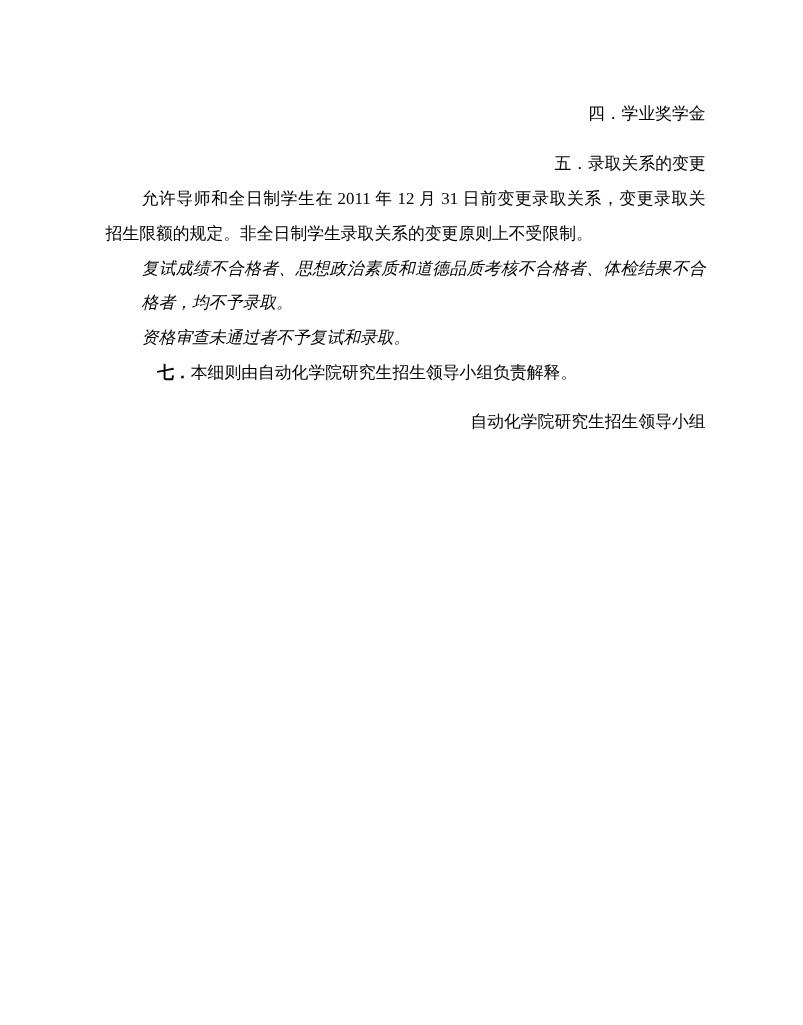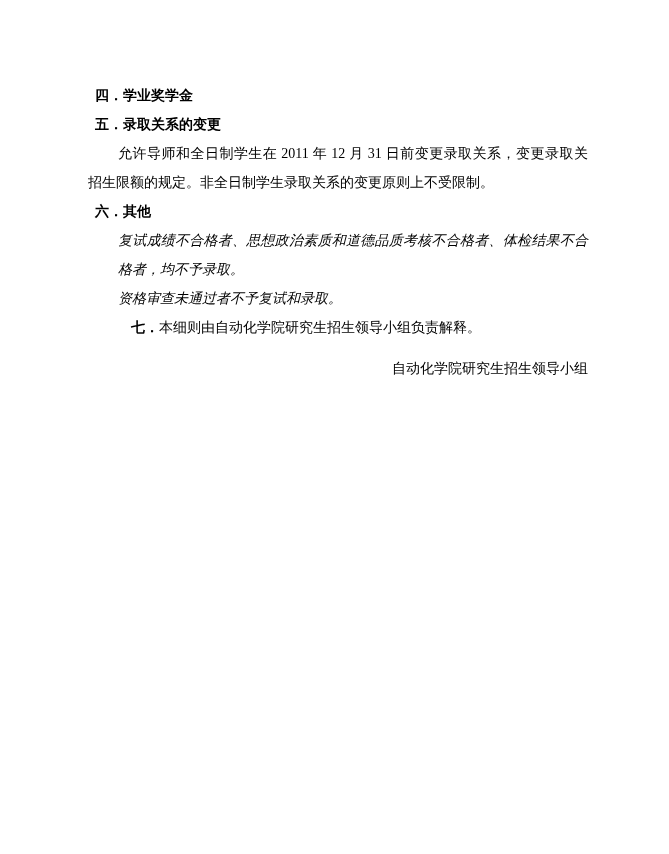--- a/index.html
+++ b/index.html
@@ -26,25 +26,26 @@
   }
   .line {
     white-space: nowrap;
   }
   .line--just {
     white-space: normal;
     text-align: justify;
     text-align-last: justify;
   }
   .heading {
-    font-weight: bold;
+    font-weight: normal;
     padding-left: 7px;
+    text-align: right;
   }
   .heading--spaced {
-    margin-top: 0;
+    margin-top: 13px;
   }
   .indent-first {
     padding-left: 30px;
   }
   .block-indent {
     padding-left: 30px;
     font-style: italic;
   }
   .closing {
     padding-left: 3px;
@@ -67,21 +68,20 @@
   <div class="doc">
 
     <div class="heading">四．学业奖学金</div>
 
     <div class="heading heading--spaced">五．录取关系的变更</div>
     <div class="para">
       <div class="line line--just indent-first">允许导师和全日制学生在 2011 年 12 月 31 日前变更录取关系，变更录取关</div>
       <div class="line">招生限额的规定。非全日制学生录取关系的变更原则上不受限制。</div>
     </div>
 
-    <div class="heading heading--spaced">六．其他</div>
     <div class="para block-indent">
       <div class="line line--just">复试成绩不合格者、思想政治素质和道德品质考核不合格者、体检结果不合</div>
       <div class="line">格者，均不予录取。</div>
       <div class="line">资格审查未通过者不予复试和录取。</div>
     </div>
 
     <div class="line closing">
       <span class="closing-prefix">七．</span><span>本细则由自动化学院研究生招生领导小组负责解释。</span>
     </div>
 

